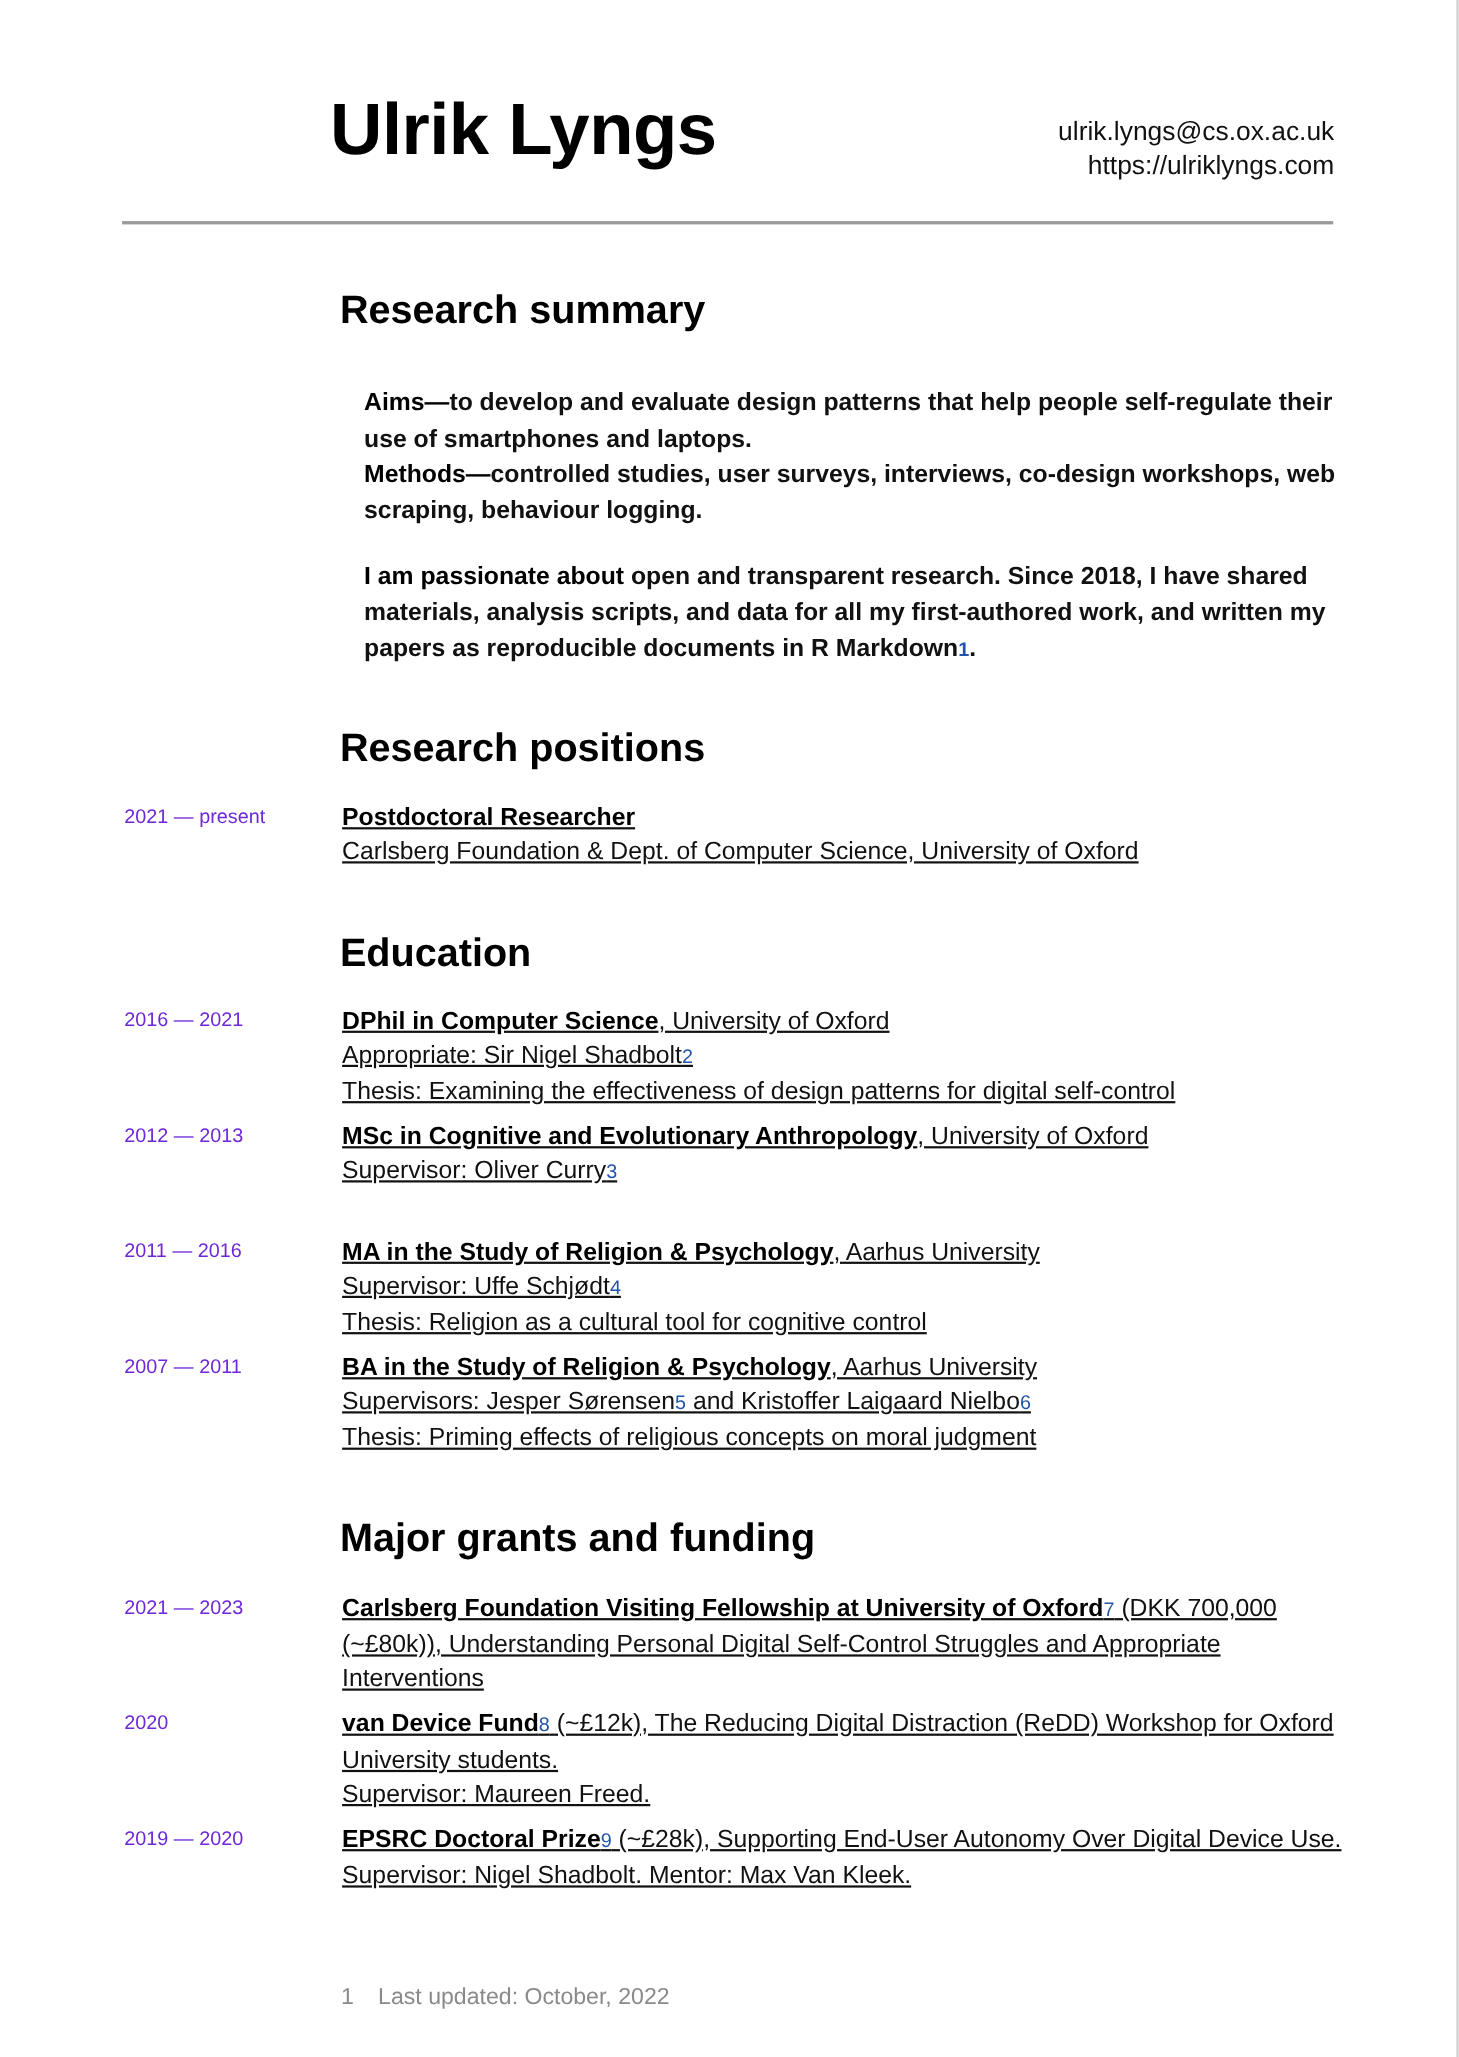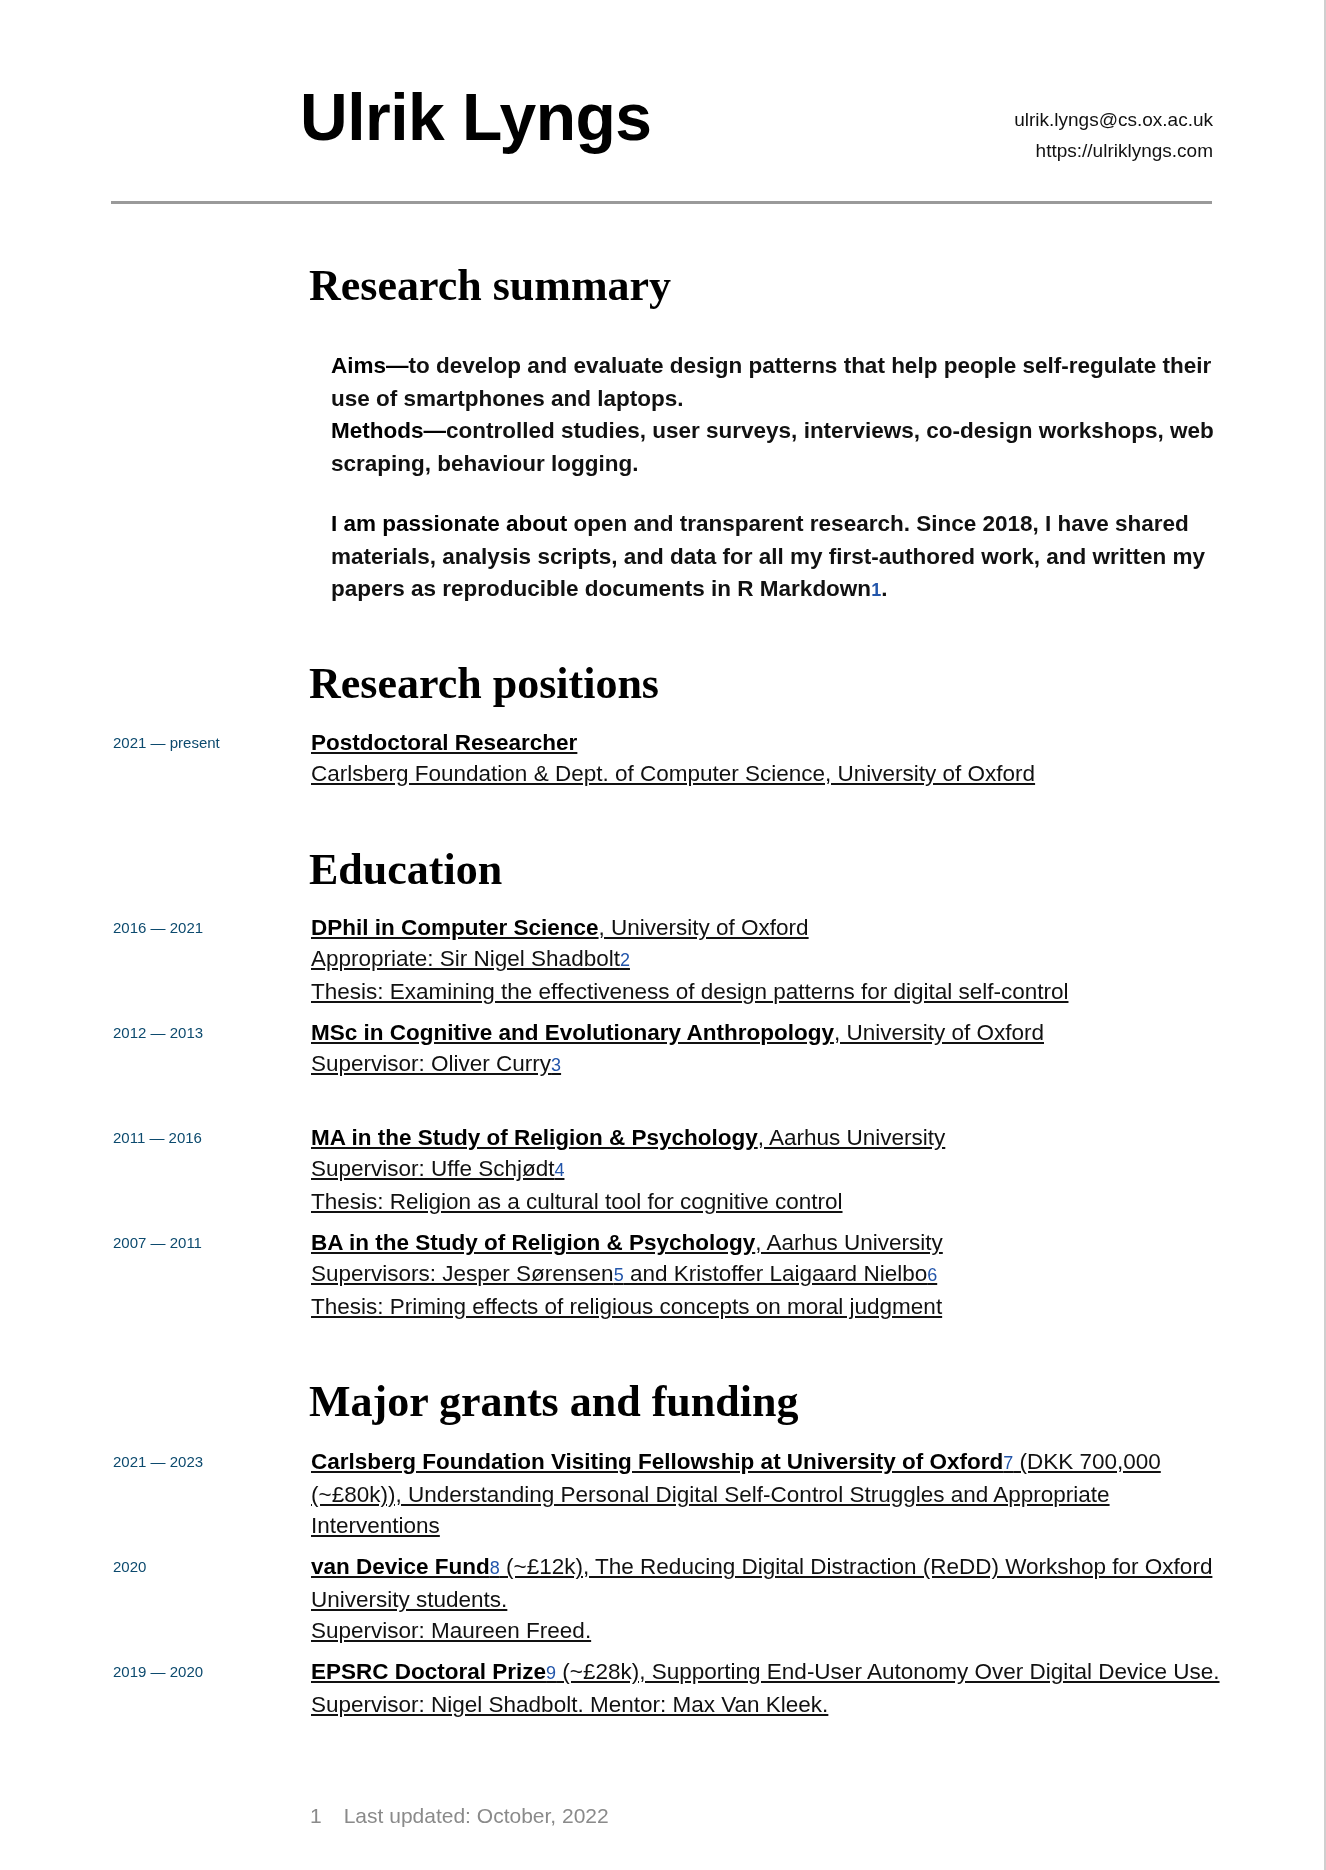--- a/index.html
+++ b/index.html
@@ -8,37 +8,37 @@
       font-family: "Liberation Sans", sans-serif; color: #111;
     }
     .right-border { position: absolute; right: 0; top: 0; width: 2px; height: 1870px; background: #cfcfcf; }
     .name {
       position: absolute; left: 300px; top: 84px;
       font-size: 66px; font-weight: bold; letter-spacing: -0.5px; color: #000;
       margin: 0; line-height: 1;
     }
     .contact {
       position: absolute; right: 113px; top: 104px; text-align: right;
-      font-size: 19px; line-height: 31px; color: #111;
+      font-size: 24px; line-height: 31px; color: #111;
     }
     .contact a { color: #111; text-decoration: none; display: block; }
     .rule { position: absolute; left: 111px; width: 1101px; top: 201px; height: 3px; background: #9a9a9a; }
     .section-title {
       position: absolute; left: 309px; margin: 0;
-      font-size: 44px; font-weight: bold; color: #000; line-height: 1; font-family: Liberation Serif, serif;
+      font-size: 36px; font-weight: bold; color: #000; line-height: 1;
     }
     .para {
       position: absolute; left: 331px; width: 900px;
       font-size: 22.5px; line-height: 32.5px; color: #111; margin: 0; font-weight: bold;
     }
     .para b { color: #000; }
     .fn { color: #2255aa; font-size: 18px; cursor: pointer; text-decoration: none; }
     .entry { position: absolute; left: 111px; width: 1110px; }
     .entry .date {
-      position: absolute; left: 2px; top: 0; font-size: 15px; color: #0c4a6e; line-height: 31px;
+      position: absolute; left: 2px; top: 0; font-size: 18px; color: #6d28d9; line-height: 31px;
     }
     .entry .body {
       position: absolute; left: 200px; width: 910px; font-size: 22.5px; line-height: 31px; color: #111; text-decoration: underline;
     }
     .entry .body b { color: #000; }
     .footer {
       position: absolute; left: 310px; top: 1804px; font-size: 21px; color: #8a8a8a;
     }
     .footer .pg { margin-right: 22px; }
   </style>

